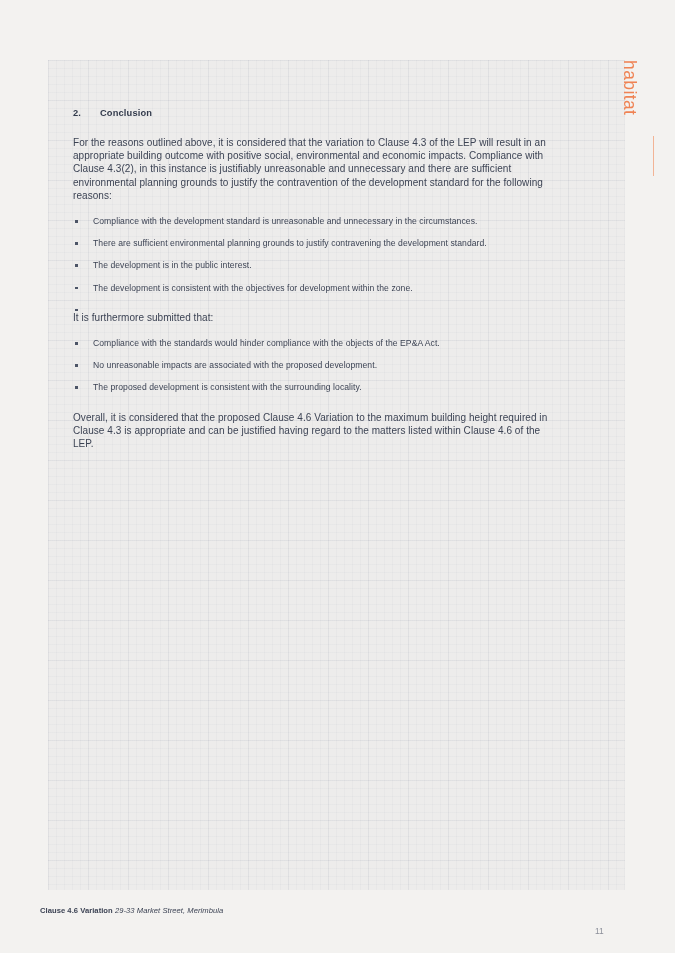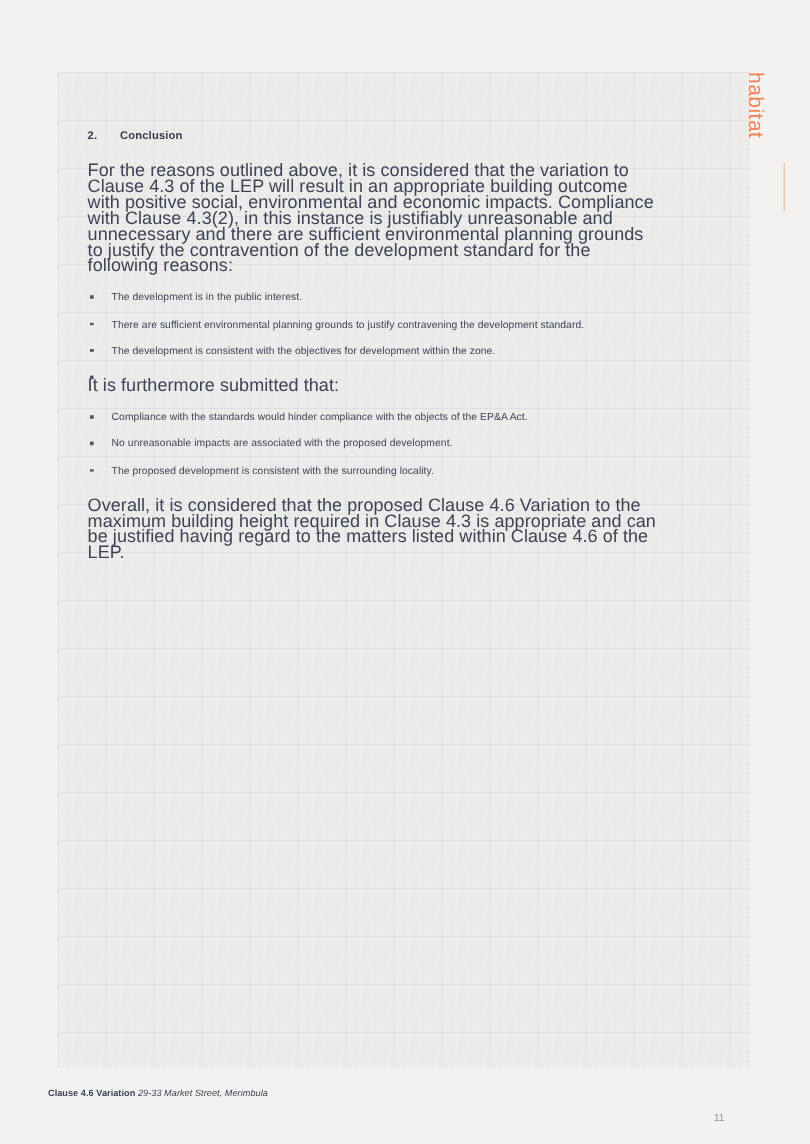--- a/index.html
+++ b/index.html
@@ -61,21 +61,21 @@
     color: #333b4c;
     letter-spacing: 0.15px;
     margin: 0 0 18px 0;
   }
   .section-heading .num {
     width: 27px;
     flex: 0 0 27px;
   }
 
   p.body-para {
-    font-size: 15px;
+    font-size: 10px;
     line-height: 13.2px;
     color: #3c4354;
     margin: 0 0 13px 0;
     letter-spacing: 0.06px;
   }
 
   ul.bullets {
     list-style: none;
     margin: 0 0 12px 0;
     padding: 0;
@@ -174,25 +174,29 @@
     <div class="section-heading">
       <span class="num">2.</span>
       <span>Conclusion</span>
     </div>
 
     <p class="body-para">For the reasons outlined above, it is considered that the variation to Clause 4.3 of the LEP will result in an appropriate building outcome with positive social, environmental and economic impacts. Compliance with Clause 4.3(2), in this instance is justifiably unreasonable and unnecessary and there are sufficient environmental planning grounds to justify the contravention of the development standard for the following reasons:</p>
 
     <ul class="bullets">
       <li>
         <span class="bullet-mark"></span>
+        <span>Compliance with the development standard is unreasonable and unnecessary in the circumstances.</span>
+      </li>
+      <li>
+        <span class="bullet-mark"></span>
+        <span>There are sufficient environmental planning grounds to justify contravening the development standard.</span>
+      </li>
+      <li>
+        <span class="bullet-mark"></span>
         <span>The development is in the public interest.</span>
-      </li>
-      <li>
-        <span class="bullet-mark"></span>
-        <span>There are sufficient environmental planning grounds to justify contravening the development standard.</span>
       </li>
       <li>
         <span class="bullet-mark"></span>
       </li>
       <li>
         <span class="bullet-mark"></span>
         <span>The development is consistent with the objectives for development within the zone.</span>
       </li>
       <li>
         <span class="bullet-mark"></span>

